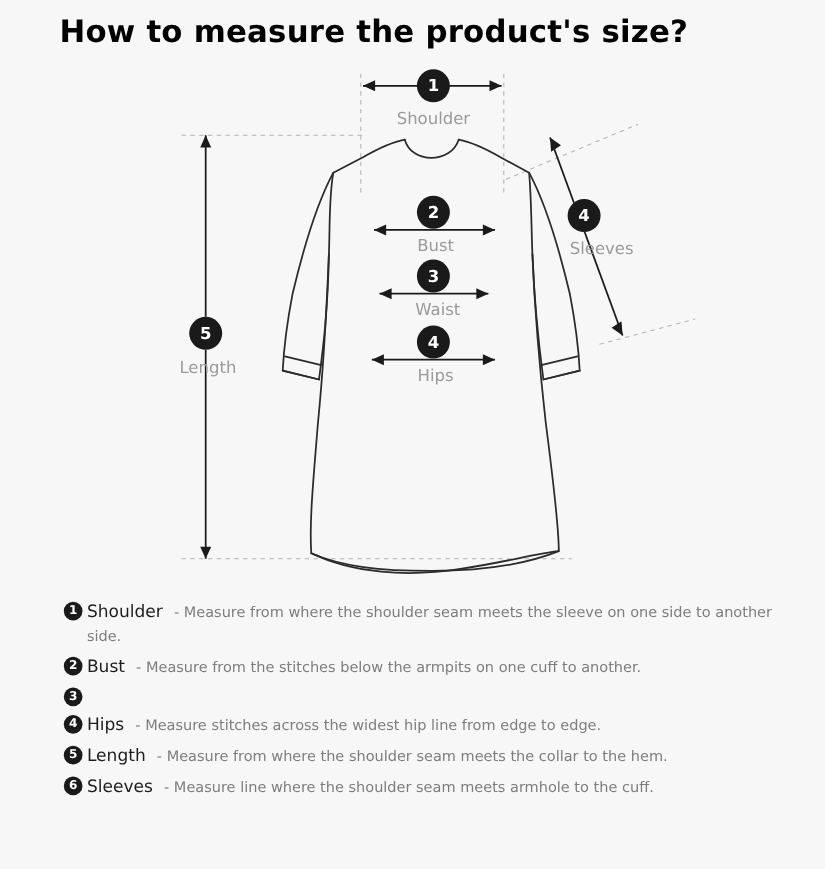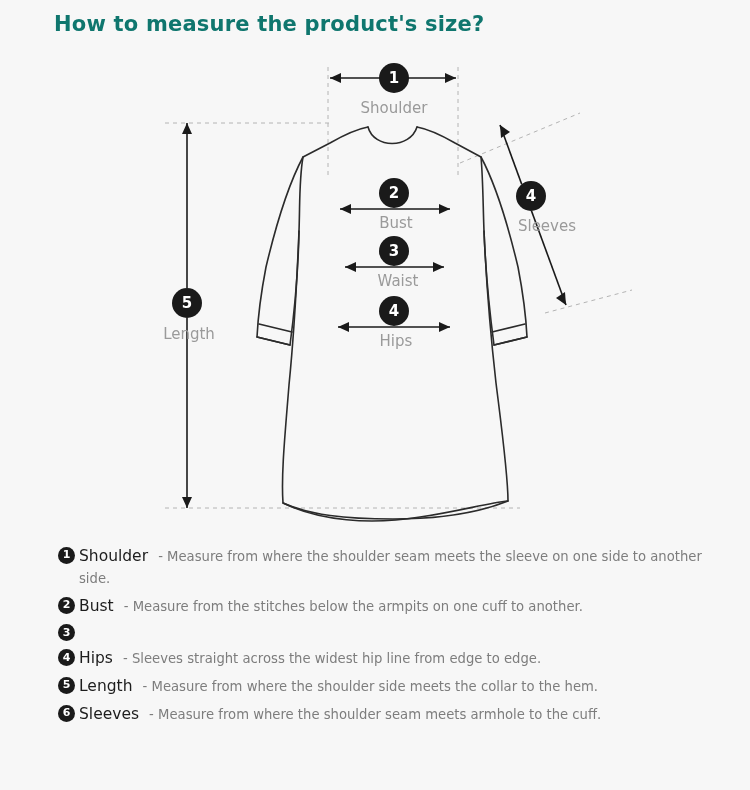--- a/index.html
+++ b/index.html
@@ -12,24 +12,24 @@
     height: 790px;
     position: relative;
     font-family: "DejaVu Sans", "Liberation Sans", sans-serif;
     color: #222;
     overflow: hidden;
   }
   #title {
     position: absolute;
     left: 54px;
     top: 12px;
-    font-size: 21px;
+    font-size: 28px;
     font-weight: bold;
     letter-spacing: 0.2px;
-    color: #0f766e;
+    color: #000000;
   }
   #diagram {
     position: absolute;
     left: 0;
     top: 45px;
     width: 750px;
     height: 490px;
   }
   .legend {
     position: absolute;
@@ -220,33 +220,33 @@
   </div>
 
   <div class="legend-row">
     <div class="badge">3</div>
   </div>
 
   <div class="legend-row">
     <div class="badge">4</div>
     <div>
       <span class="lg-term">Hips</span>
-      <span class="lg-desc">- Sleeves straight across the widest hip line from edge to edge.</span>
+      <span class="lg-desc">- Measure stitches across the widest hip line from edge to edge.</span>
     </div>
   </div>
 
   <div class="legend-row">
     <div class="badge">5</div>
     <div>
       <span class="lg-term">Length</span>
-      <span class="lg-desc">- Measure from where the shoulder side meets the collar to the hem.</span>
+      <span class="lg-desc">- Measure from where the shoulder seam meets the collar to the hem.</span>
     </div>
   </div>
 
   <div class="legend-row">
     <div class="badge">6</div>
     <div>
       <span class="lg-term">Sleeves</span>
-      <span class="lg-desc">- Measure from where the shoulder seam meets armhole to the cuff.</span>
+      <span class="lg-desc">- Measure line where the shoulder seam meets armhole to the cuff.</span>
     </div>
   </div>
 
 </div>
 
 </body></html>

